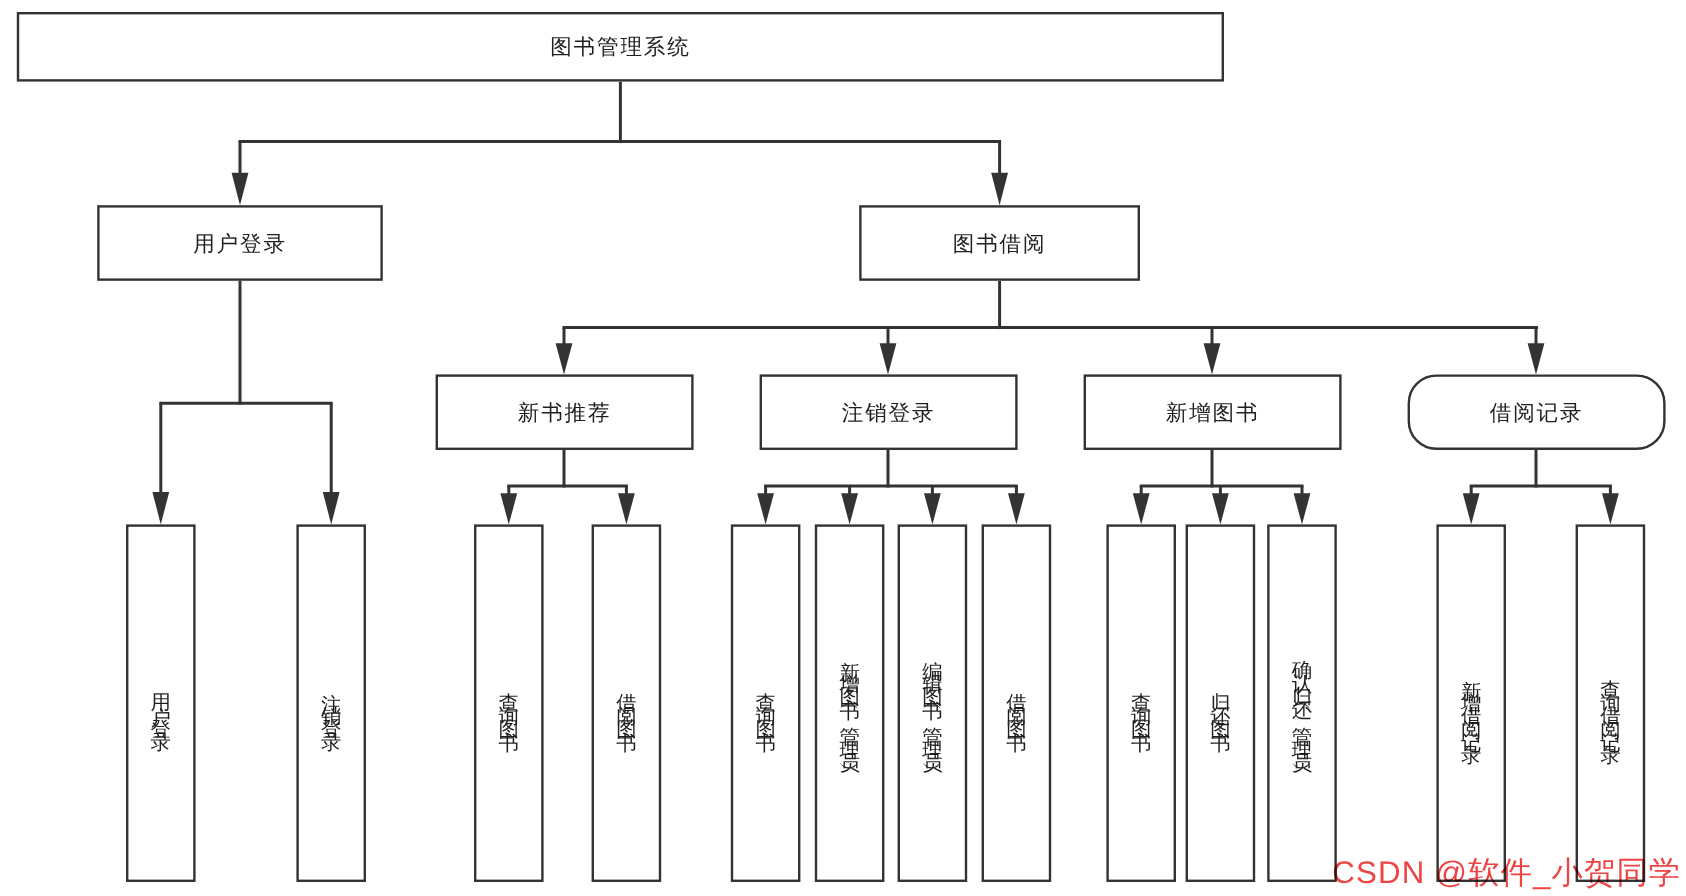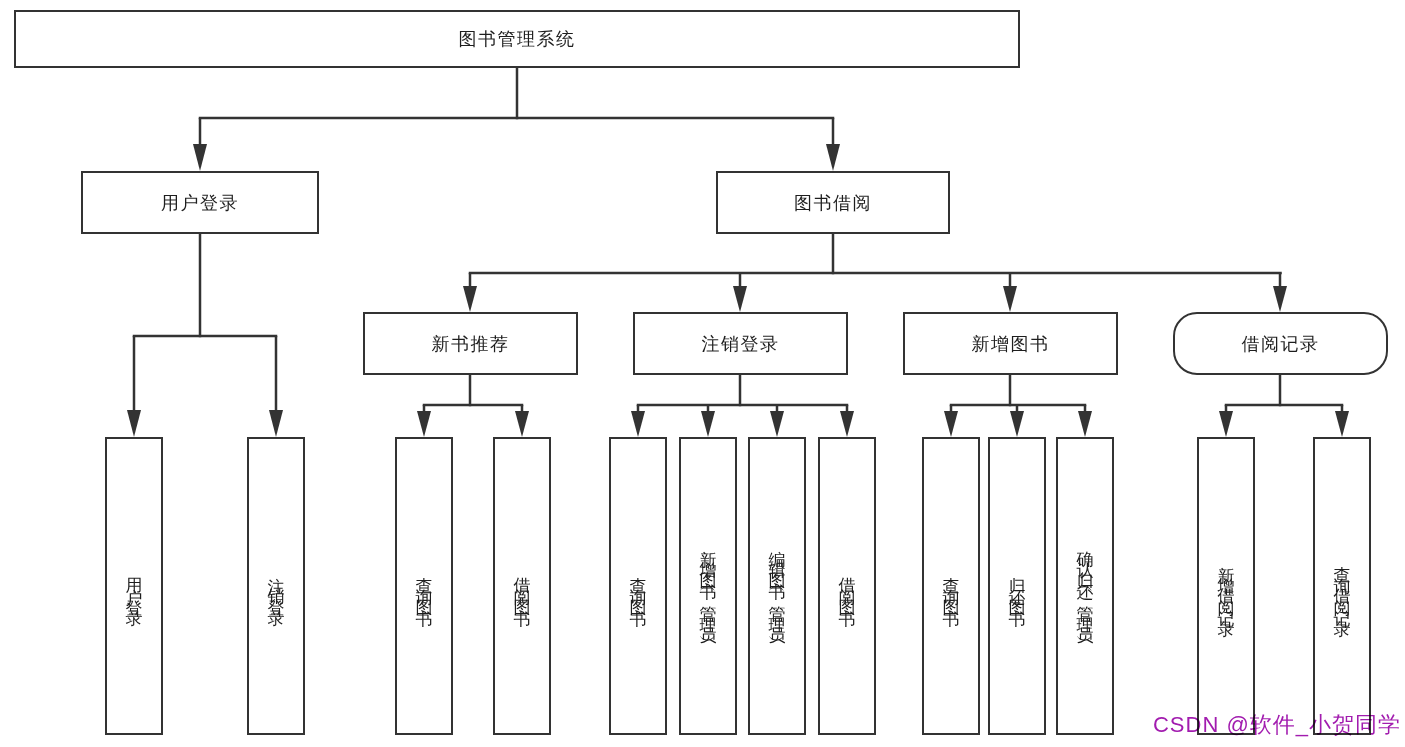--- a/index.html
+++ b/index.html
@@ -25,23 +25,23 @@
     writing-mode:vertical-rl;
     font-size:17px;
     letter-spacing:11px;
     line-height:1;
     color:#1e1e1e;
   }
   #watermark{
     position:absolute;
     right:4px;top:710px;
     z-index:3;
-    font-size:22px;
+    font-size:26px;
     letter-spacing:1px;
-    color:#a21caf;
+    color:#ef4444;
     mix-blend-mode:multiply;
     white-space:nowrap;
   }
 </style>
 </head>
 <body>
 
 <div id="stage">
 
   <svg id="wires" width="1405" height="747" viewBox="0 0 1405 747">

